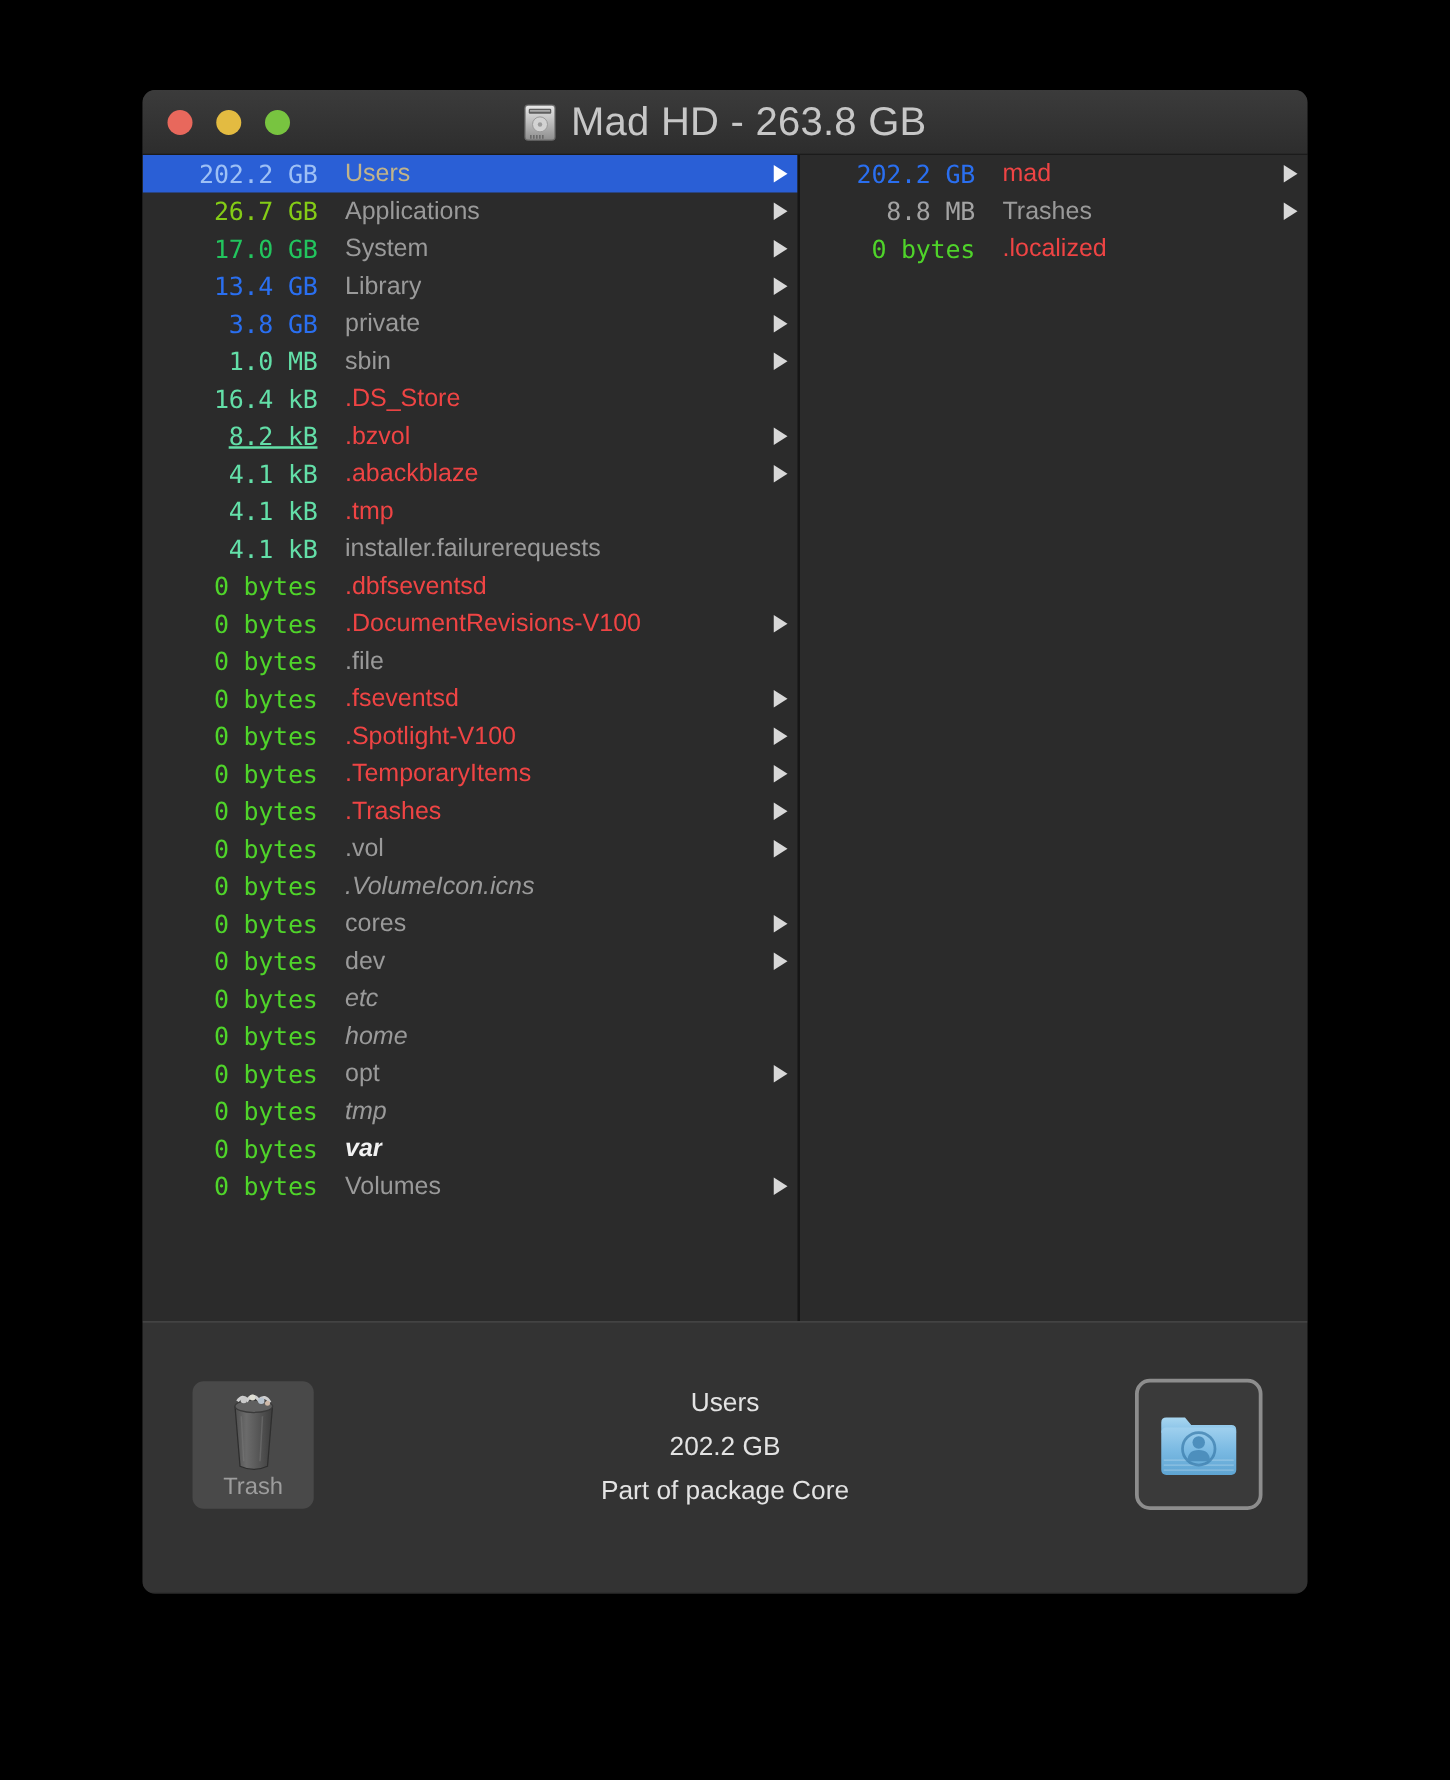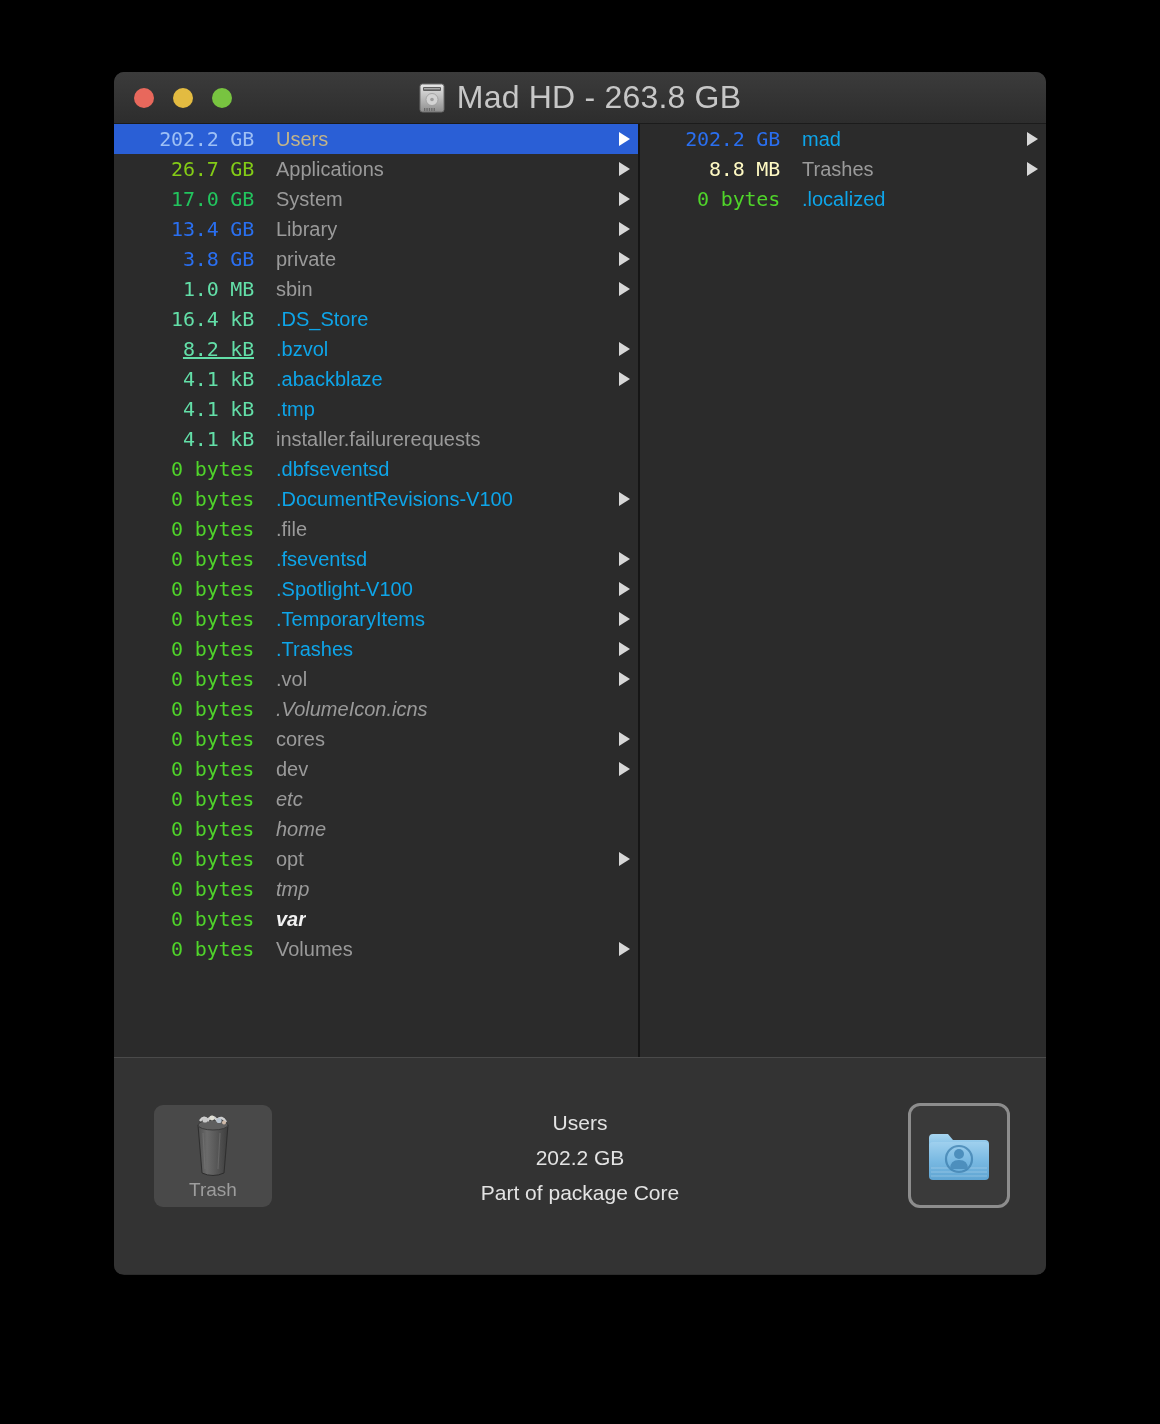--- a/index.html
+++ b/index.html
@@ -72,21 +72,21 @@
     letter-spacing: -.2px;
   }
   .nm {
     margin-left: 22px;
     font-size: 20px;
     color: #9a9a9a;
     white-space: nowrap;
     overflow: hidden;
     text-overflow: ellipsis;
   }
-  .nm.bright { color: #0ea5e9; }
+  .nm.bright { color: #ef4444; }
   .nm.italic { font-style: italic; }
   .nm.bolditalic { font-style: italic; font-weight: bold; color: #f2f2f2; }
   .row.selected .sz { color: #9ec0f5 !important; }
   .row.selected .nm { color: #c2b489; }
 
   .arrow {
     position: absolute;
     right: 8px;
     width: 0; height: 0;
     border-left: 11px solid #d8d8d8;
@@ -98,21 +98,21 @@
   
   #bottom {
     height: 217px;
     background: #333333;
     border-top: 1px solid #4a4a4a;
     position: relative;
     display: flex; align-items: center;
   }
   #trash-box {
     position: absolute; left: 40px; top: 47px;
-    width: 118px; height: 102px;
+    width: 97px; height: 102px;
     border-radius: 9px;
     background: #494949;
     display: flex; flex-direction: column;
     align-items: center; justify-content: flex-end;
     padding-bottom: 6px;
   }
   #trash-label { font-size: 19px; color: #9d9d9d; margin-top: 2px; }
 
   #info {
     position: absolute; left: 0; right: 0; top: 48px;
@@ -302,21 +302,21 @@
           <div class="arrow"></div>
         </div>
       </div>
     <div class="pane" id="pane-right">
         <div class="row">
           <div class="sz" style="color: rgb(42, 111, 240);">202.2 GB</div>
           <div class="nm bright">mad</div>
           <div class="arrow"></div>
         </div>
         <div class="row">
-          <div class="sz" style="color: #fef9c3;">8.8 MB</div>
+          <div class="sz" style="color: #a3a3a3;">8.8 MB</div>
           <div class="nm ">Trashes</div>
           <div class="arrow"></div>
         </div>
         <div class="row">
           <div class="sz" style="color: rgb(79, 212, 42);">0 bytes</div>
           <div class="nm bright">.localized</div>
         </div>
       </div>
   </div>
 

